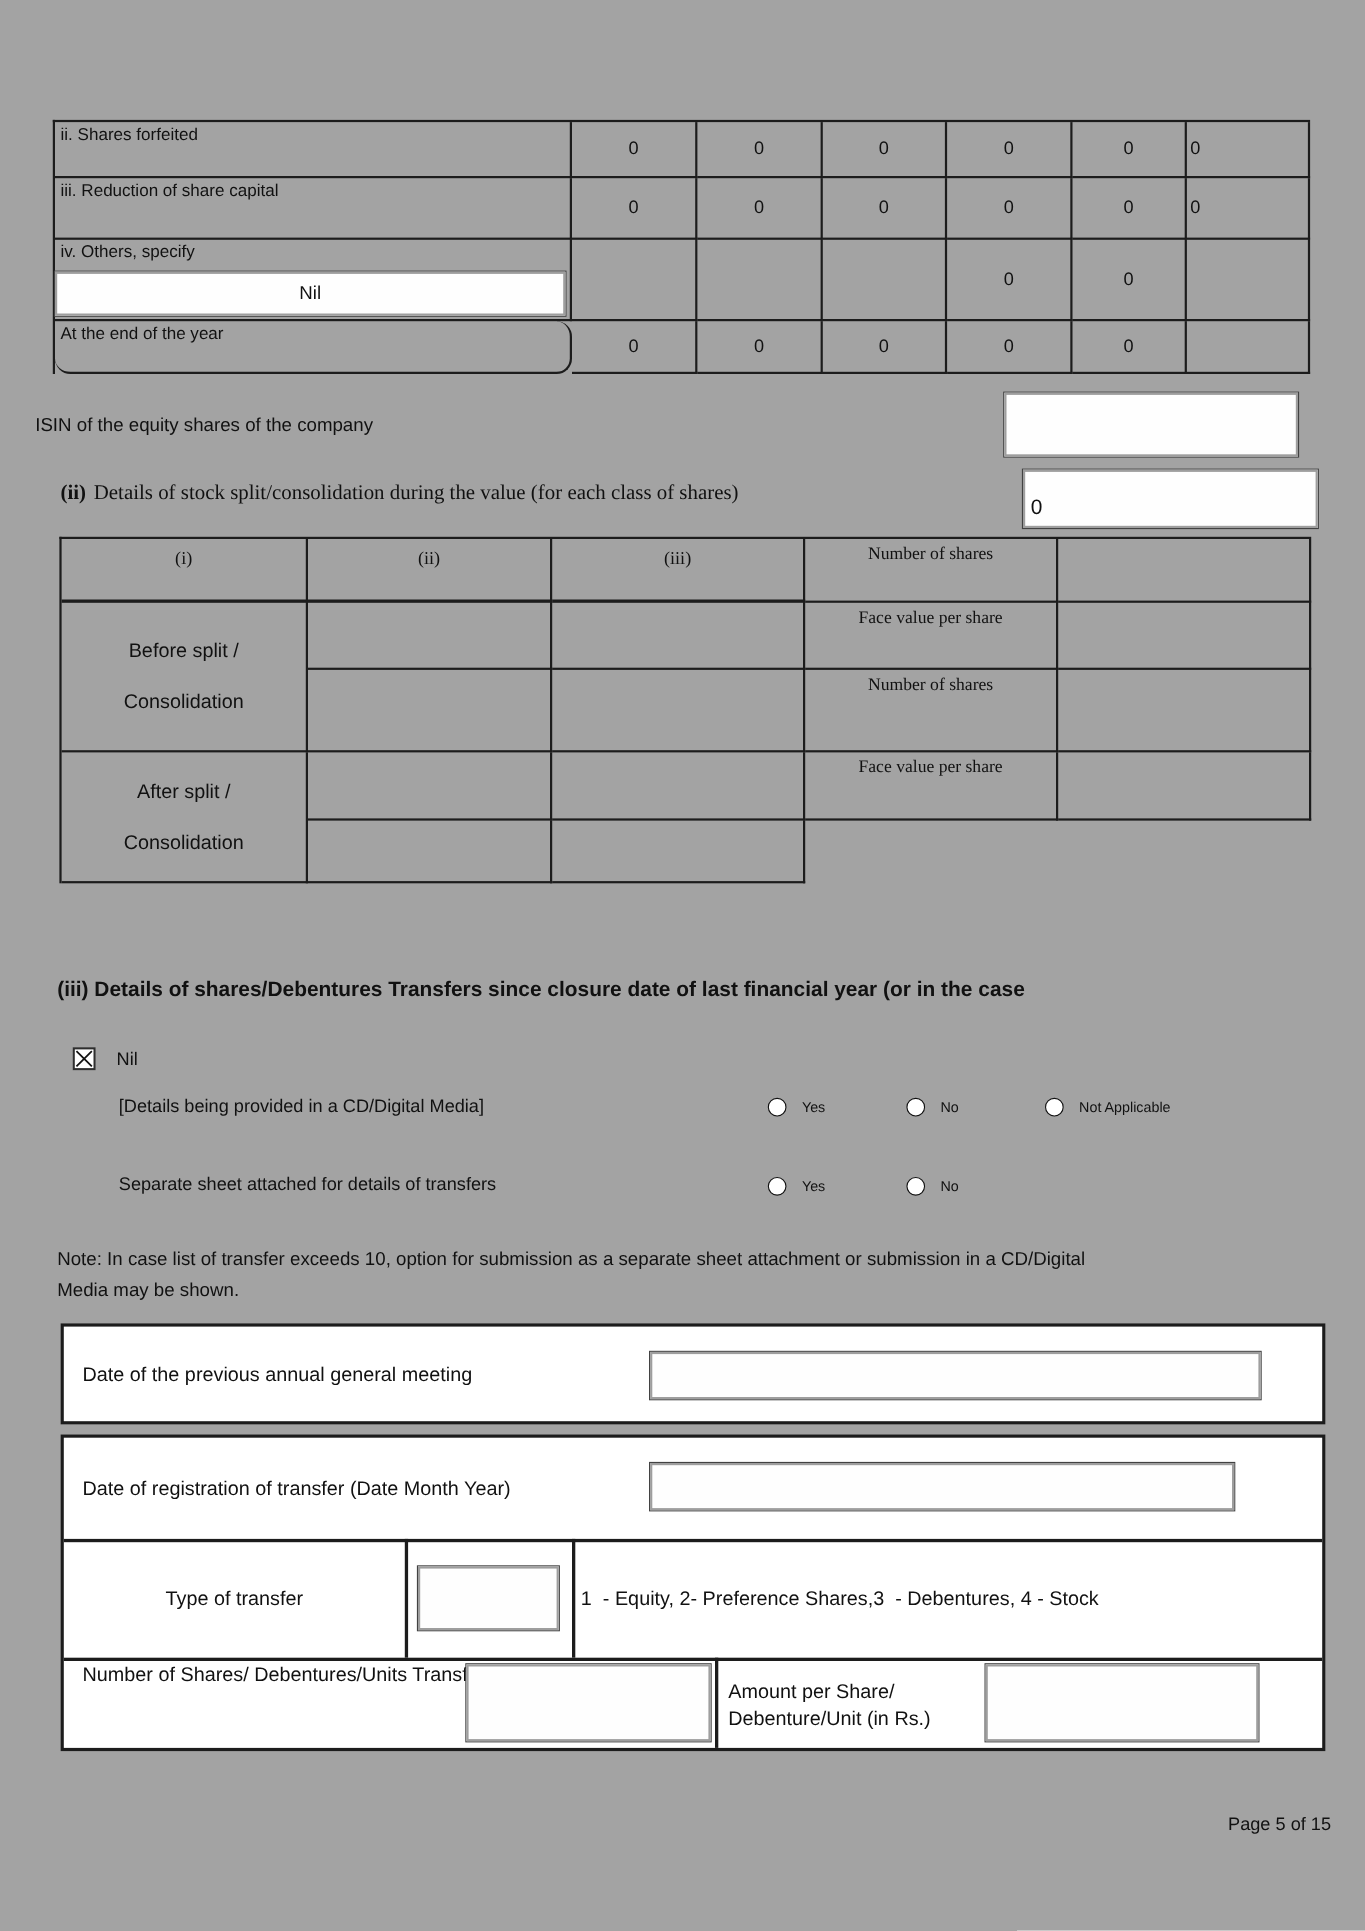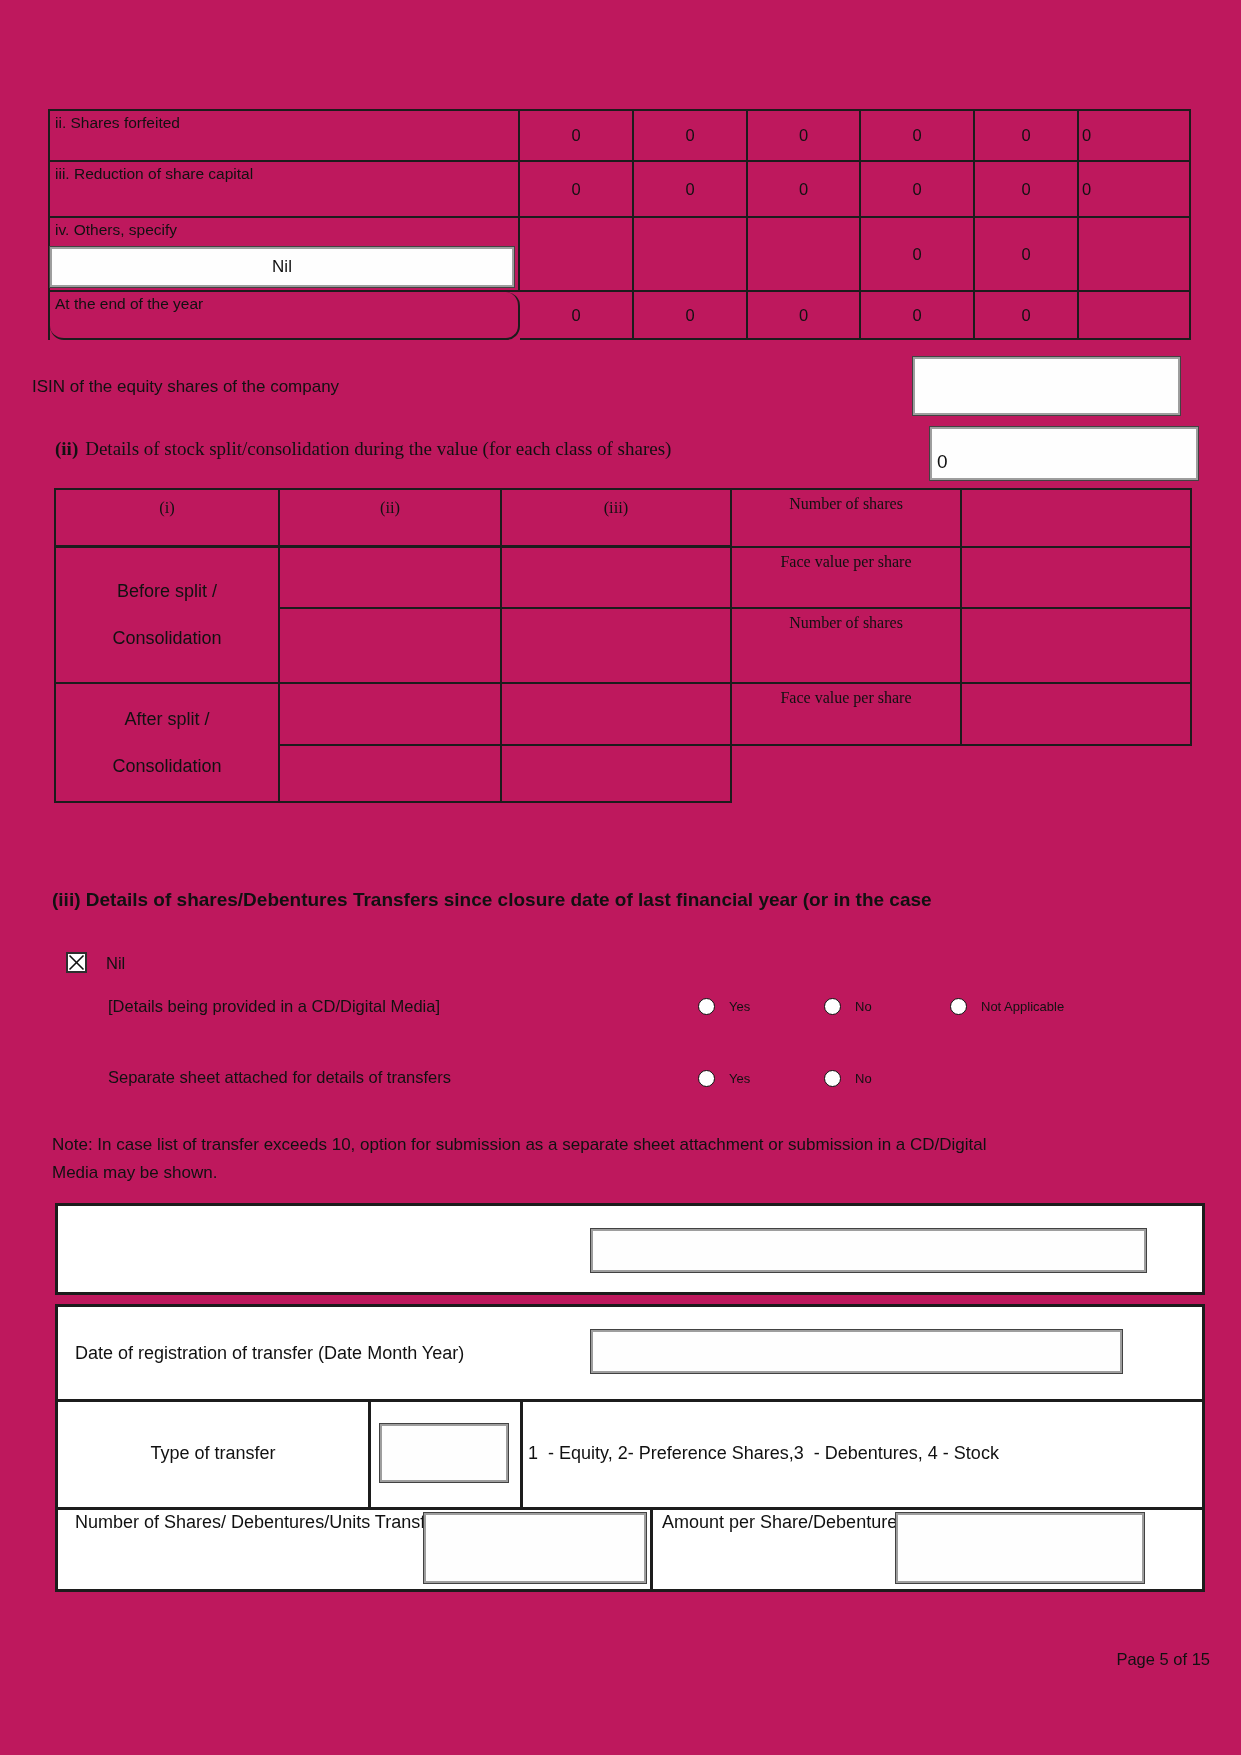--- a/index.html
+++ b/index.html
@@ -1,18 +1,18 @@
 <!DOCTYPE html>
 <html><head>
 <meta charset="utf-8">
 <style>
   * { margin:0; padding:0; box-sizing:border-box; }
   html,body { background:#e8e8e8; }
   #page {
-    position:relative; width:1241px; height:1755px; background:#be185d;
+    position:relative; width:1241px; height:1755px; background:#a3a3a3;
     font-family:"Liberation Sans", sans-serif; color:#111;
     margin:0 auto; overflow:hidden;
   }
   
   .field {
     position:absolute; background:#fefefe;
     border:2px solid #9e9e9e;
     box-shadow:0 0 0 1px #424242;
   }
   
@@ -206,20 +206,21 @@
     <span class="radio-circle"></span>
     <span>No</span>
   </span>
 
   <div class="note">
     <div>Note: In case list of transfer exceeds 10, option for submission as a separate sheet attachment or submission in a CD/Digital</div>
     <div>Media may be shown.</div>
   </div>
 
   <div class="secbox" style="top:1203px; height:92px;">
+    <div class="boxlabel vcenter" style="top:0; height:86px;">Date of the previous annual general meeting</div>
     <div class="field" style="left:533px; top:23px; width:555px; height:43px;"></div>
   </div>
 
   <div class="secbox" style="top:1304px; height:288px;">
 
     <div class="boxlabel vcenter" style="top:0; height:92px;">Date of registration of transfer (Date Month Year)</div>
     <div class="field" style="left:533px; top:23px; width:531px; height:43px;"></div>
     <div class="hline" style="top:92px;"></div>
 
     <div class="vline" style="left:310px; top:92px; height:108px;"></div>
@@ -228,21 +229,21 @@
     <div class="field" style="left:322px; top:117px; width:128px; height:58px;"></div>
     <div class="type-hint">1  - Equity, 2- Preference Shares,3  - Debentures, 4 - Stock</div>
     <div class="hline" style="top:200px;"></div>
 
     <div class="vline" style="left:592px; top:200px; height:82px;"></div>
     <div class="two-line" style="position:absolute; left:17px; top:203px; height:79px; display:flex; flex-direction:row; justify-content:center;">
       <span>Number of Shares/ Debentures/</span>
       <span>Units Transferred</span>
     </div>
     <div class="field" style="left:366px; top:206px; width:222px; height:70px;"></div>
-    <div class="two-line" style="position:absolute; left:604px; top:203px; height:79px; display:flex; flex-direction:row; justify-content:center;">
+    <div class="two-line" style="position:absolute; left:604px; top:203px; height:79px; display:flex; flex-direction:column; justify-content:center;">
       <span>Amount per Share/</span>
       <span>Debenture/Unit (in Rs.)</span>
     </div>
     <div class="field" style="left:838px; top:206px; width:248px; height:70px;"></div>
   </div>
 
   <div class="footer">Page 5 of 15</div>
 
 </div>
 

